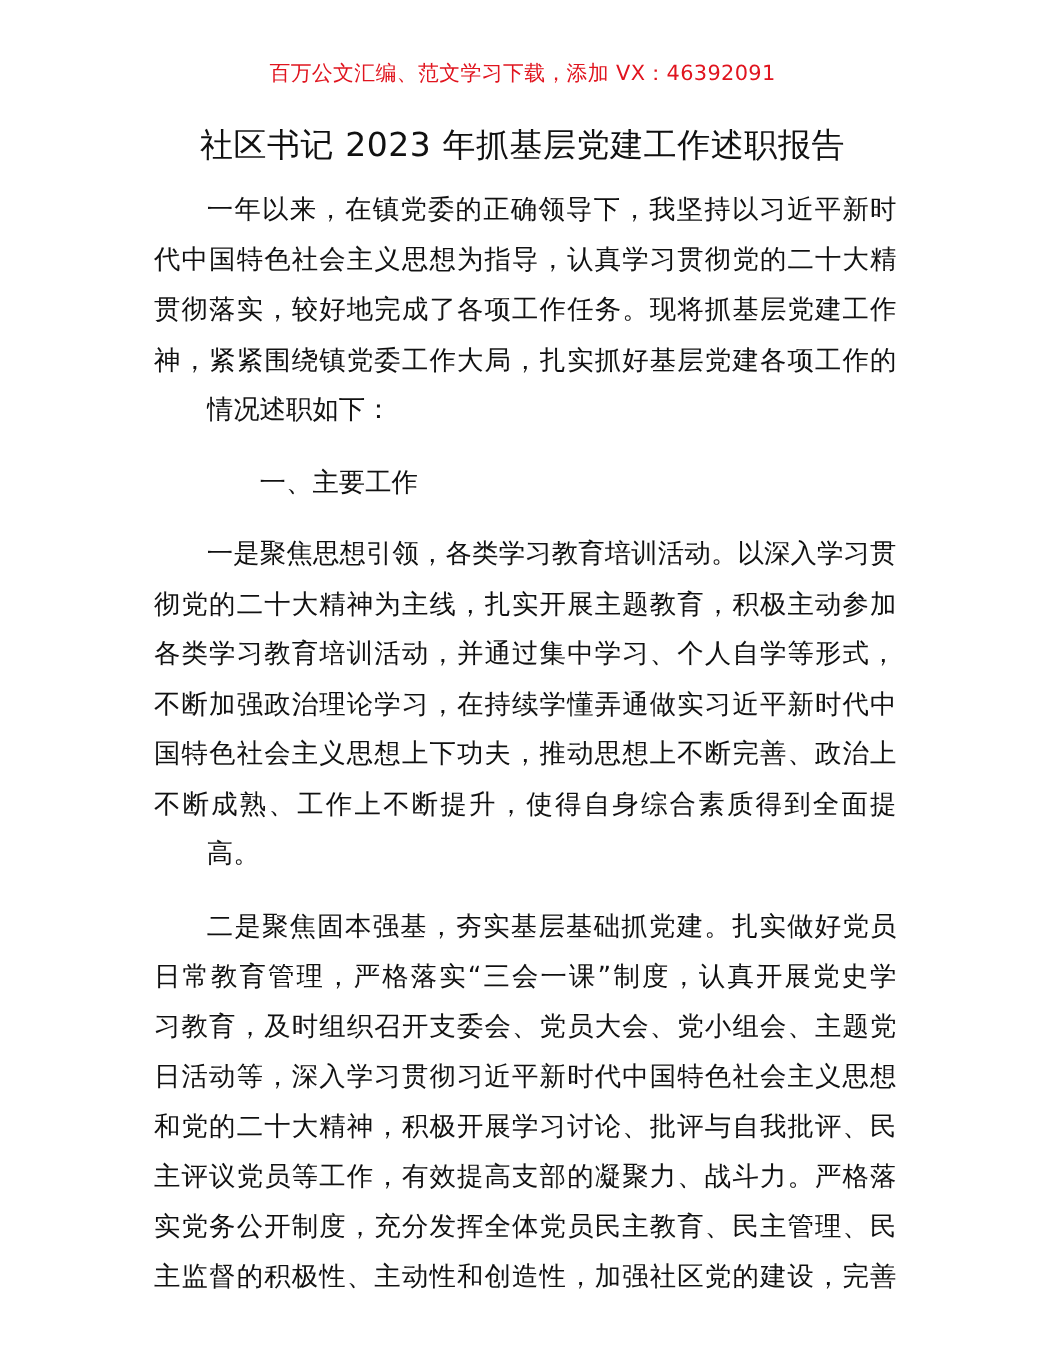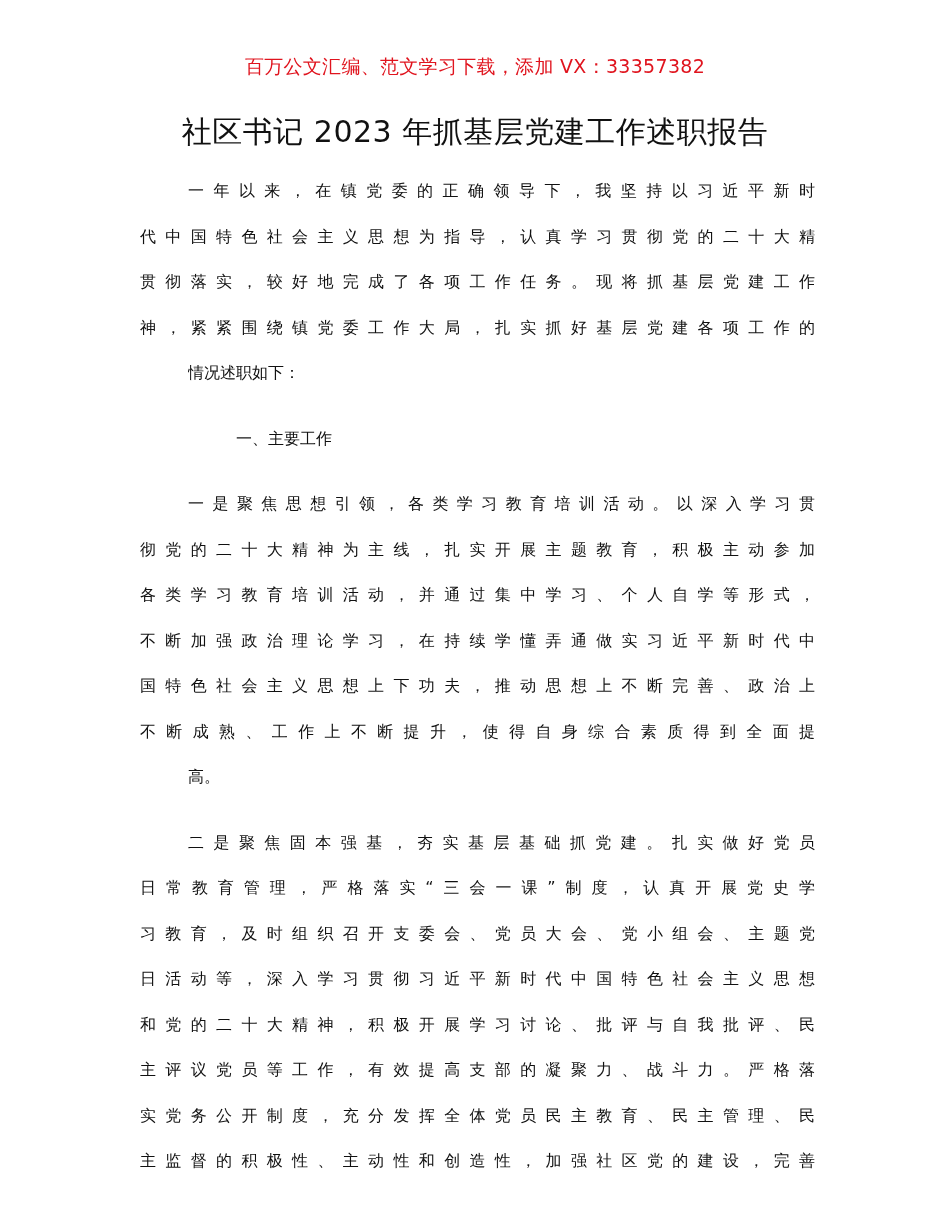--- a/index.html
+++ b/index.html
@@ -3,30 +3,30 @@
   <meta charset="utf-8">
   <style>
     html, body { margin: 0; padding: 0; background: #ffffff; }
     body { width: 950px; height: 1230px; position: relative; overflow: hidden;
       font-family: "DejaVu Sans", "Liberation Sans", sans-serif; color: #111; }
     .header { position: absolute; top: 54px; left: 0; width: 950px; text-align: center;
       font-size: 19px; color: #e0141e; letter-spacing: 0.3px; }
     .title { position: absolute; top: 112px; left: 0; width: 950px; text-align: center;
       font-size: 30px; color: #111; letter-spacing: 0.5px; }
     .body { position: absolute; left: 140px; top: 168px; width: 675px; }
-    .line { height: 45.5px; line-height: 45.5px; font-size: 16px; white-space: nowrap;
+    .line { height: 45.5px; line-height: 45.5px; font-size: 24px; white-space: nowrap;
       overflow: hidden; text-align: justify; text-align-last: justify; }
     .line.last { text-align-last: left; margin-left: 48px; }
     .line.indent { padding-left: 48px; }
     .gap { height: 20px; }
   </style>
 </head>
 <body>
 
-<div class="header">百万公文汇编、范文学习下载，添加 VX：33357382</div>
+<div class="header">百万公文汇编、范文学习下载，添加 VX：46392091</div>
 <div class="title">社区书记 2023 年抓基层党建工作述职报告</div>
 
 <div class="body">
 
   <div>
     <div class="line indent">一年以来，在镇党委的正确领导下，我坚持以习近平新时</div>
     <div class="line">代中国特色社会主义思想为指导，认真学习贯彻党的二十大精</div>
     <div class="line">贯彻落实，较好地完成了各项工作任务。现将抓基层党建工作</div>
     <div class="line">神，紧紧围绕镇党委工作大局，扎实抓好基层党建各项工作的</div>
     <div class="line last">情况述职如下：</div>

